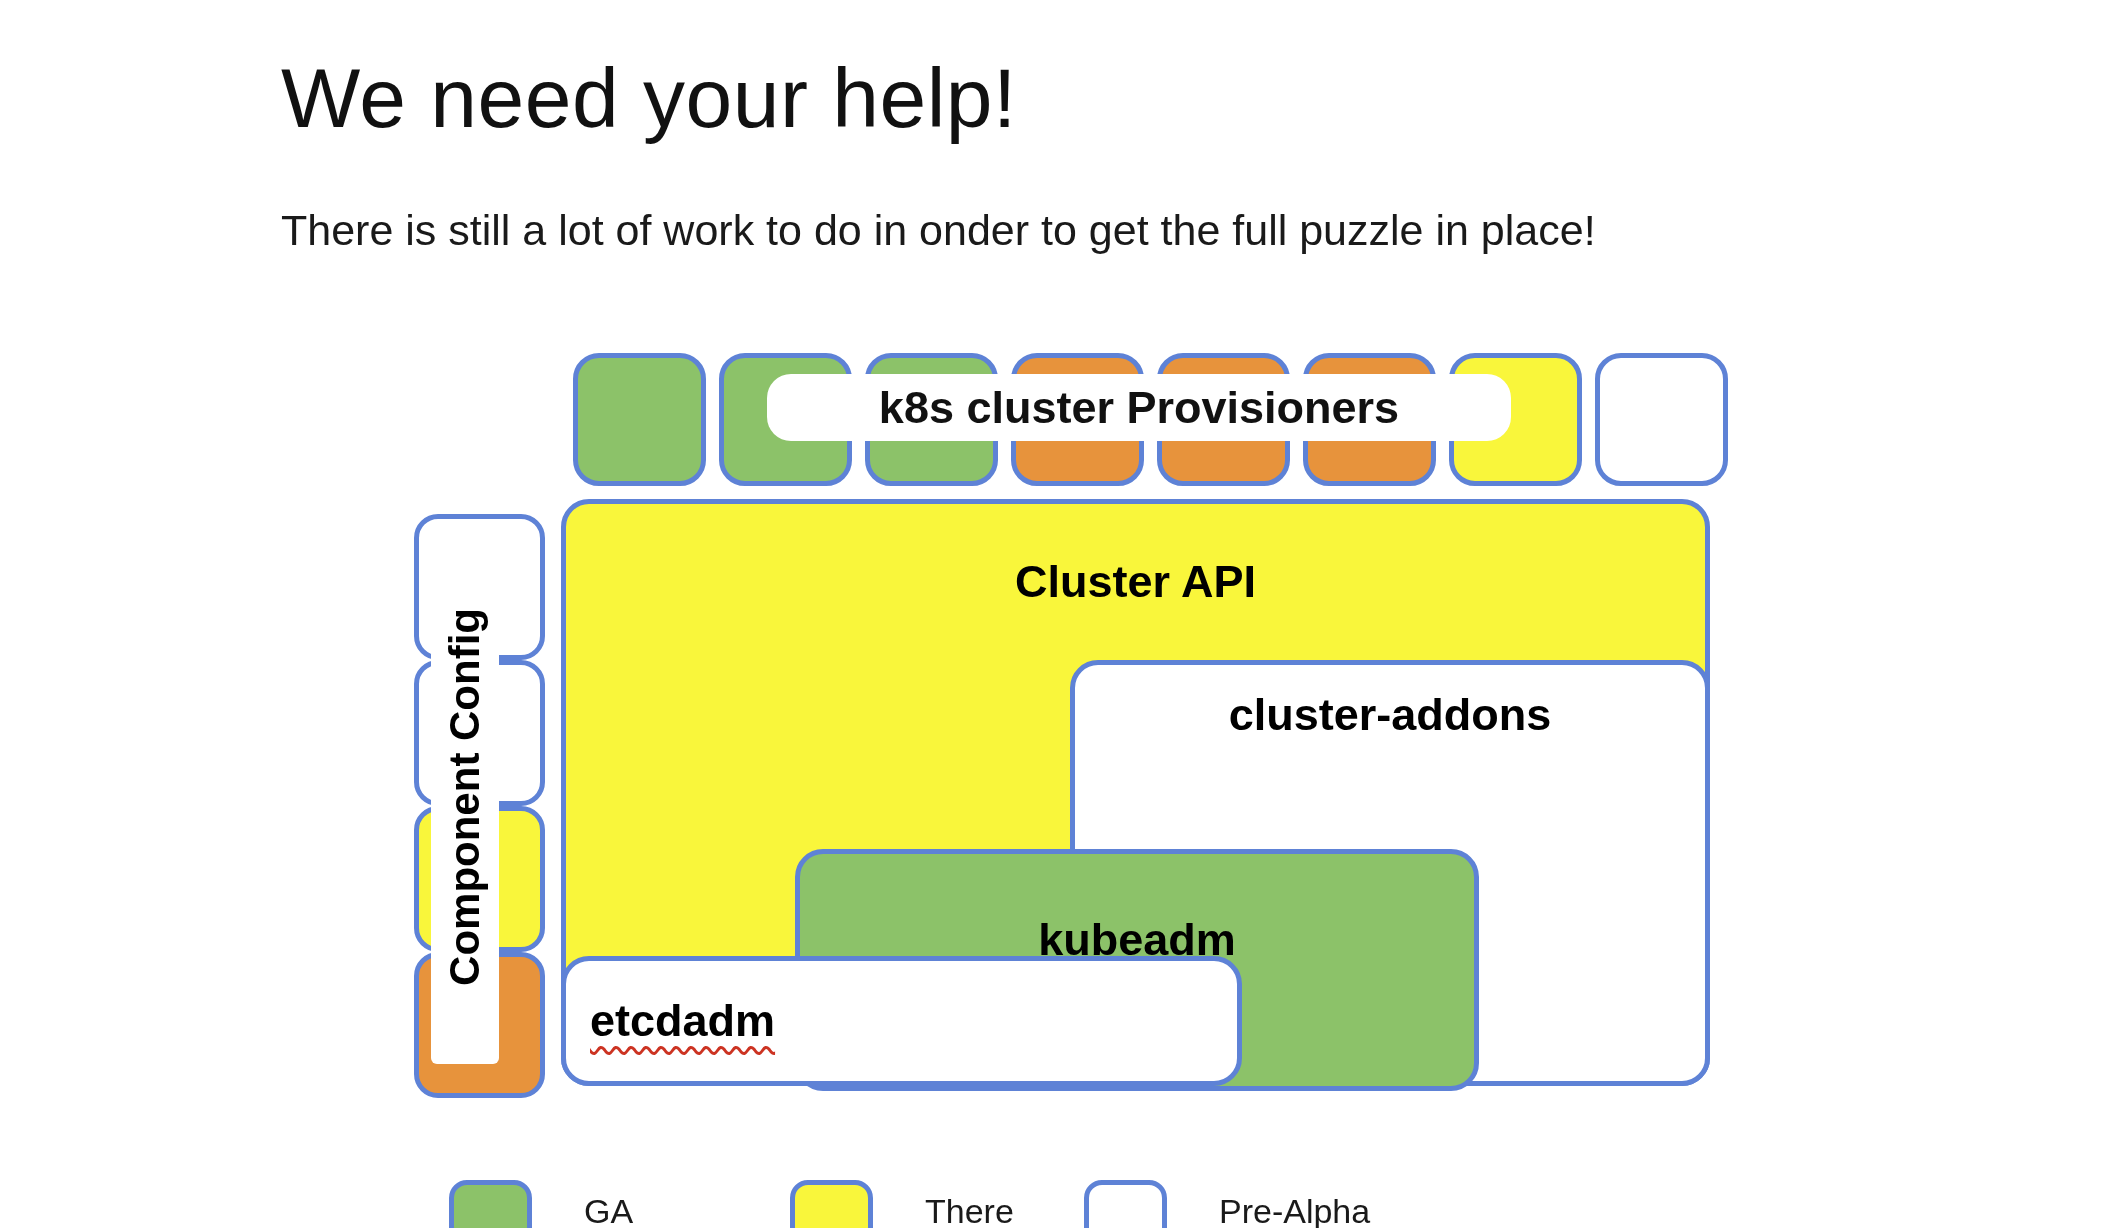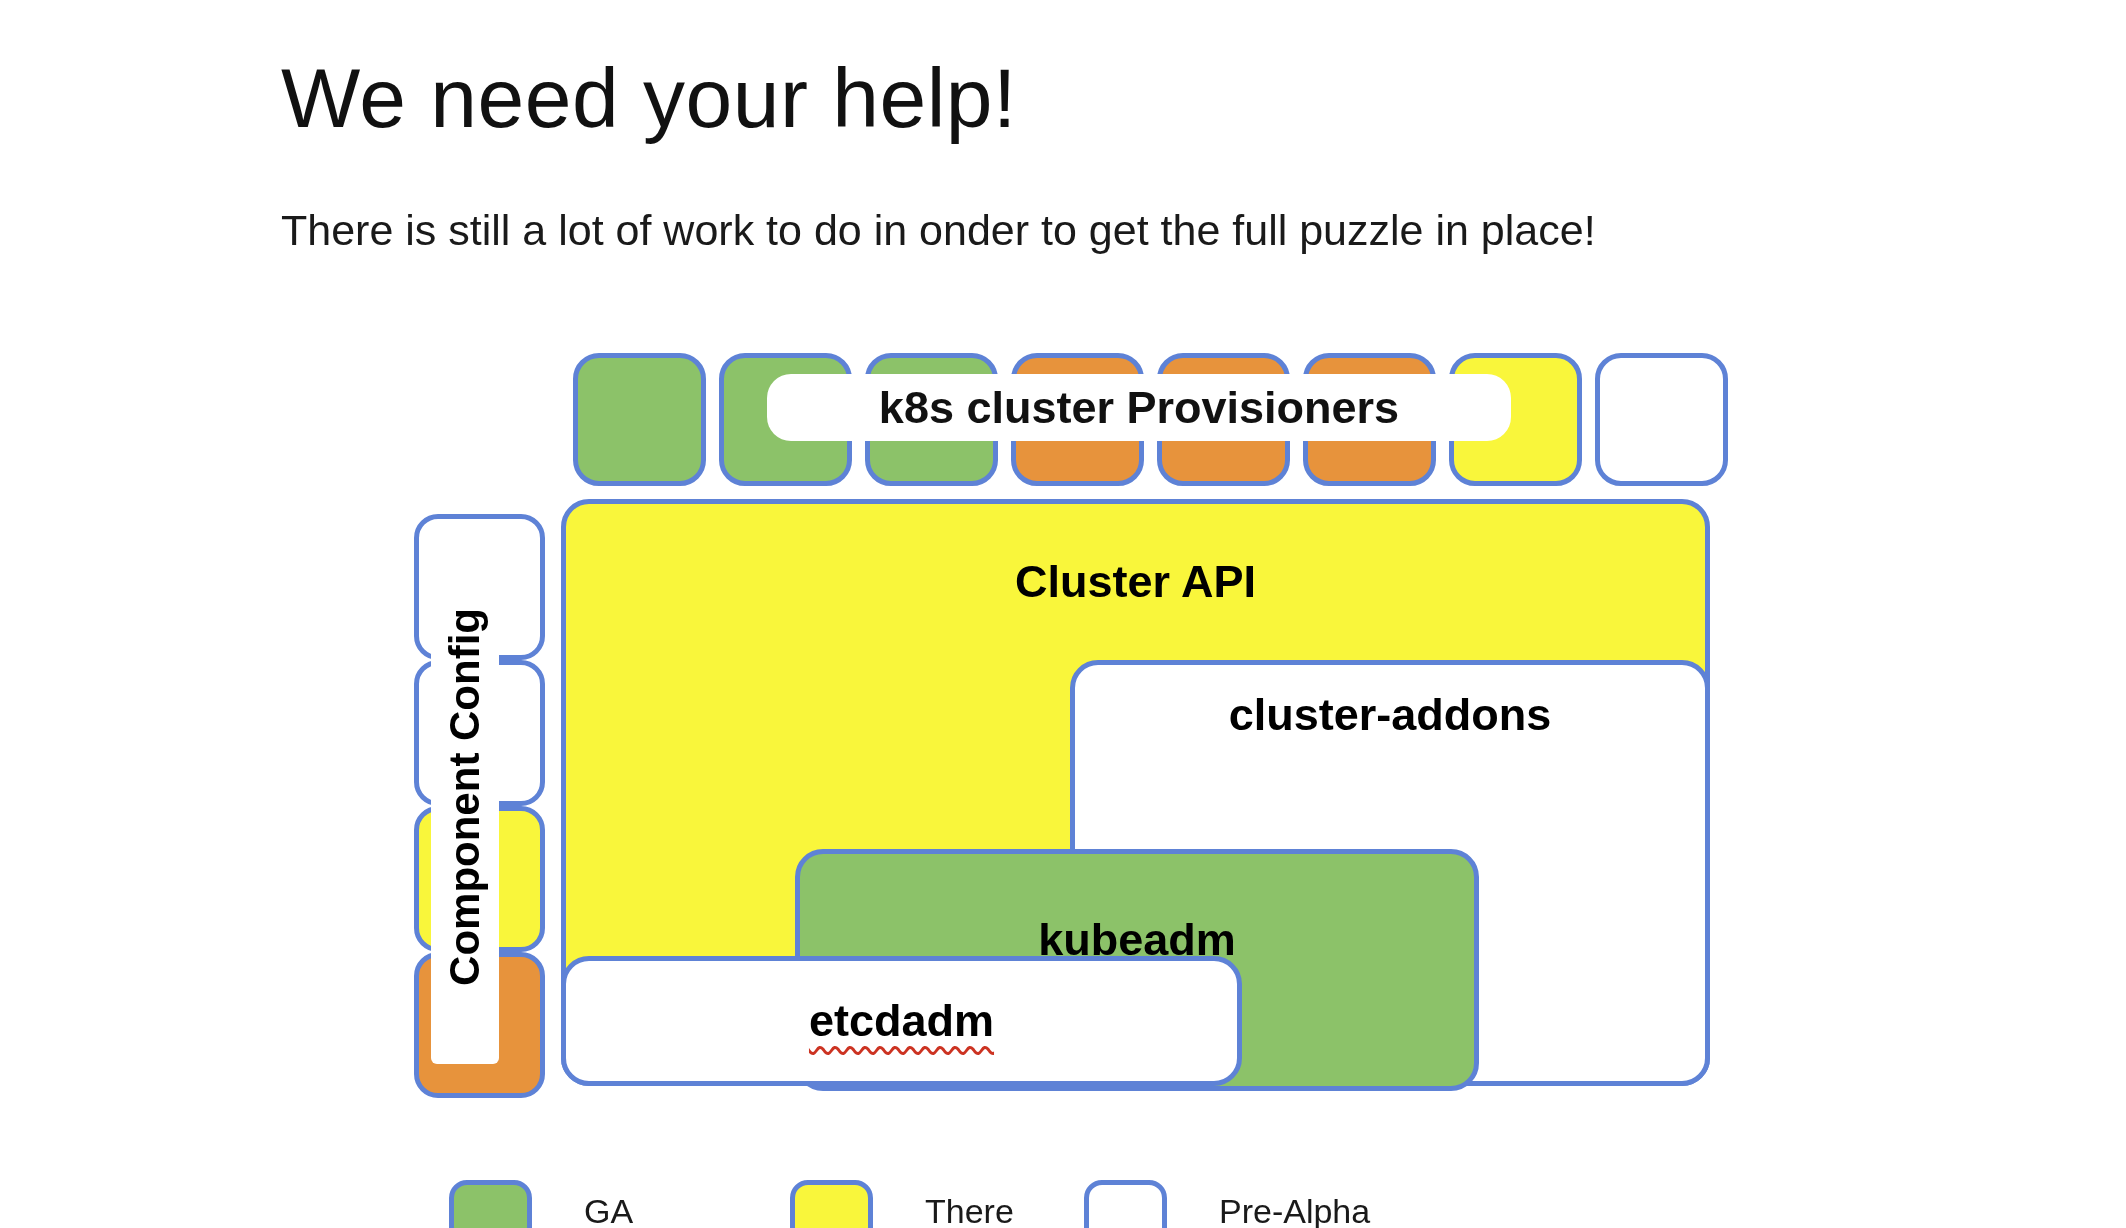--- a/index.html
+++ b/index.html
@@ -114,21 +114,21 @@
   .box-label {
     font-weight: bold;
     font-size: 45px;
     text-align: center;
     color: #000;
   }
   #cluster-api   { left: 537px;  top: 475px; width: 1149px; height: 587px; z-index: 1; }
   #cluster-addons{ left: 1046px; top: 636px; width: 640px;  height: 426px; z-index: 2; }
   #kubeadm       { left: 771px;  top: 789px; width: 684px;  height: 242px; z-index: 3; margin-top: 36px; }
   #etcdadm       { left: 537px;  top: 932px; width: 681px;  height: 130px; z-index: 4;
-                   display: flex; align-items: center; justify-content: center; }
+                   display: flex; align-items: center; justify-content: flex-start; }
   #cluster-api    .box-label { margin-top: 28px; }
   #cluster-addons .box-label { }
   #kubeadm        .box-label { margin-top: 36px; }
   .squiggle {
     text-decoration-line: underline;
     text-decoration-style: wavy;
     text-decoration-color: var(--c-spellcheck);
     text-decoration-thickness: 3px;
     text-underline-offset: 10px;
   }

